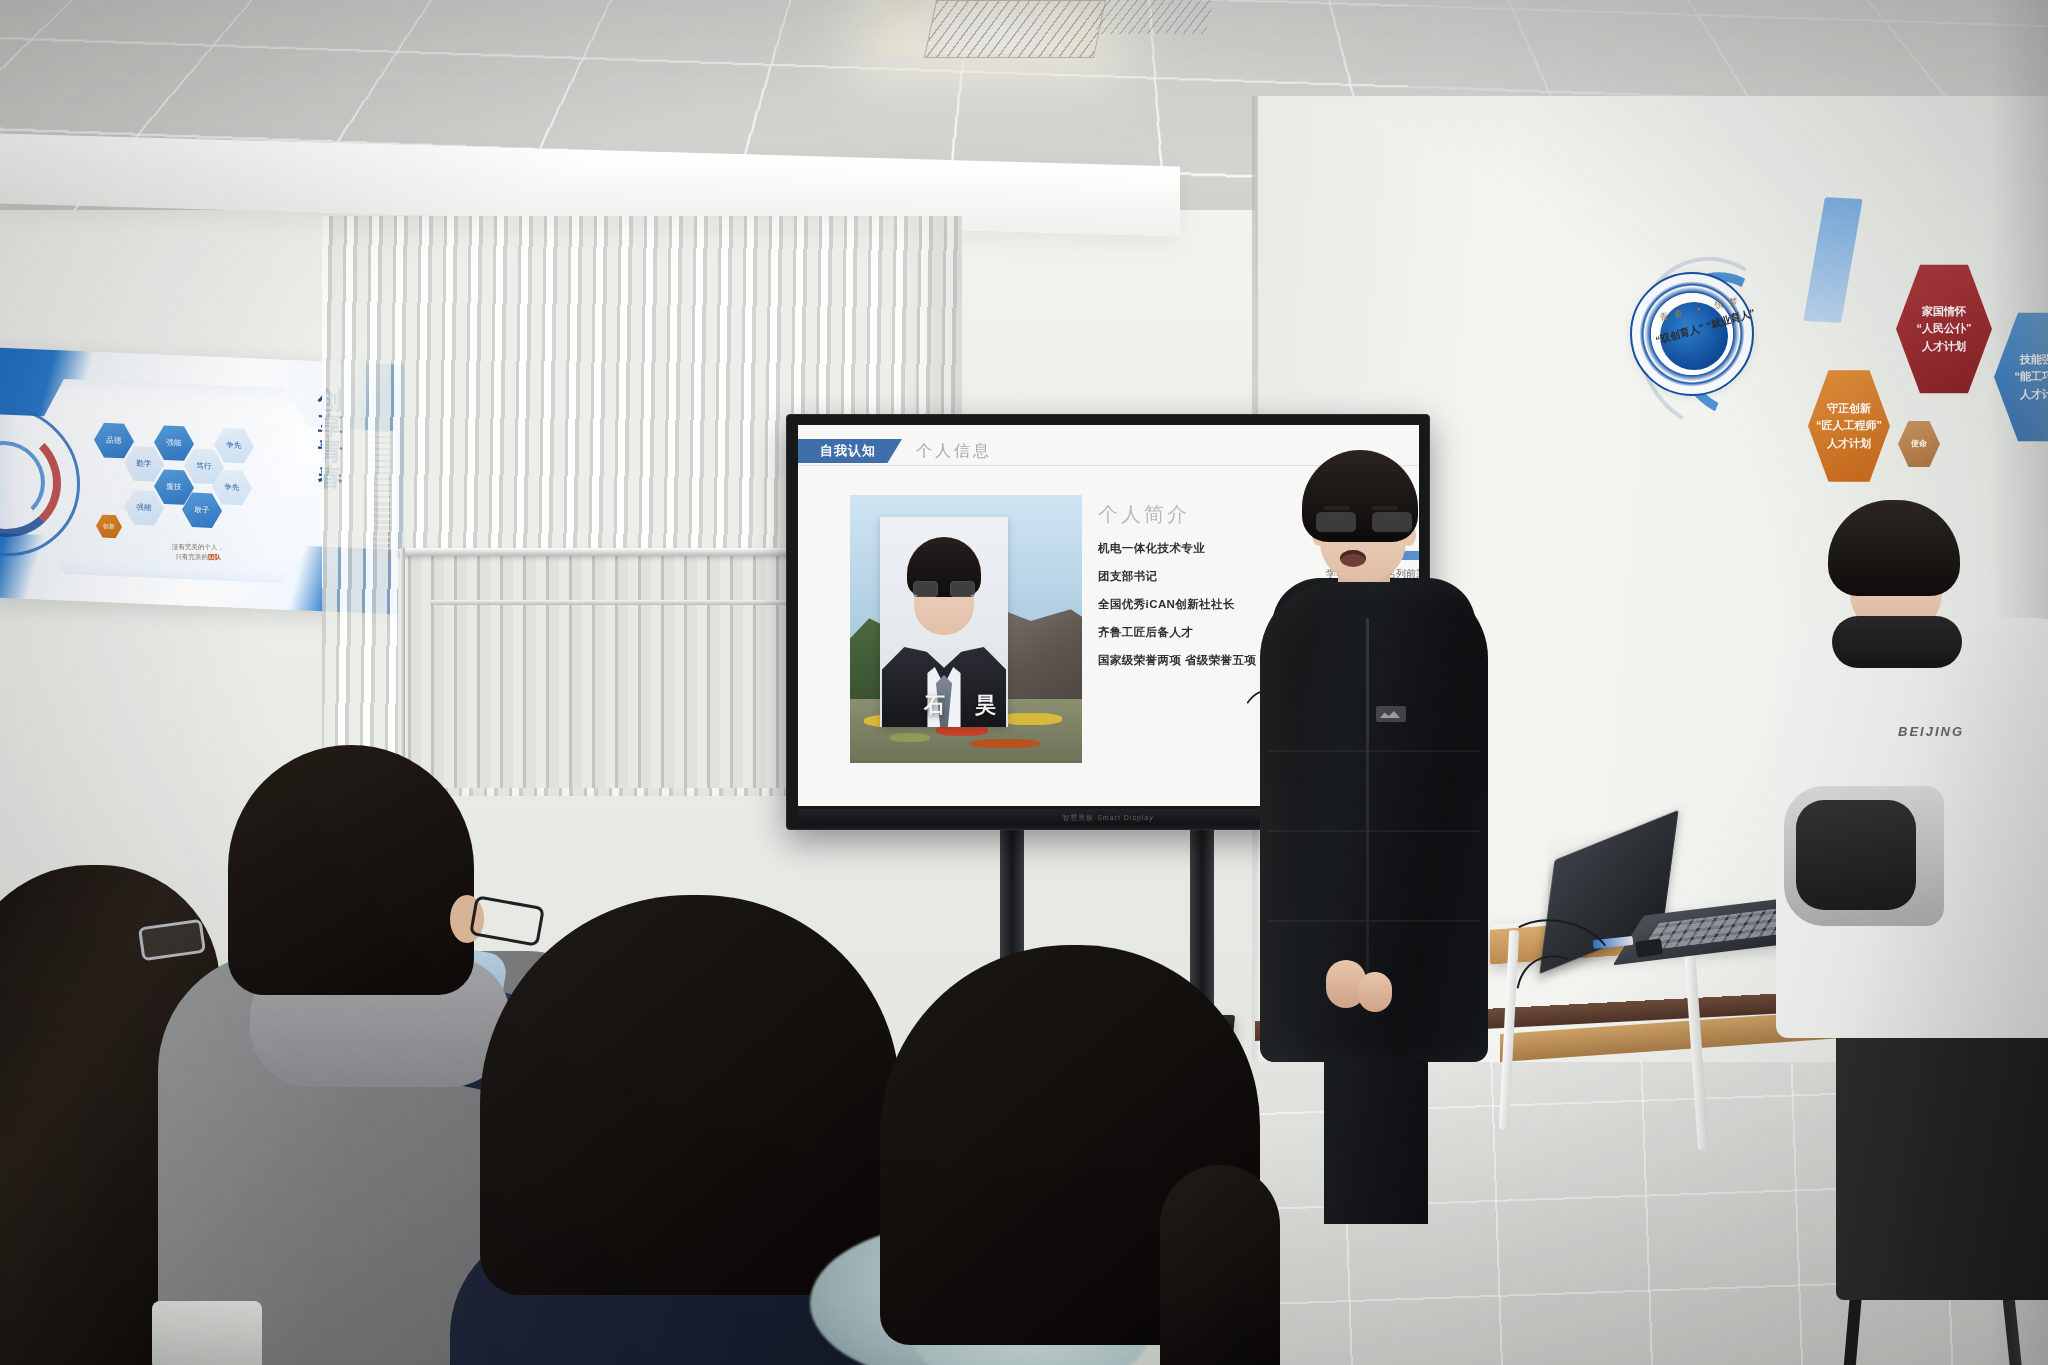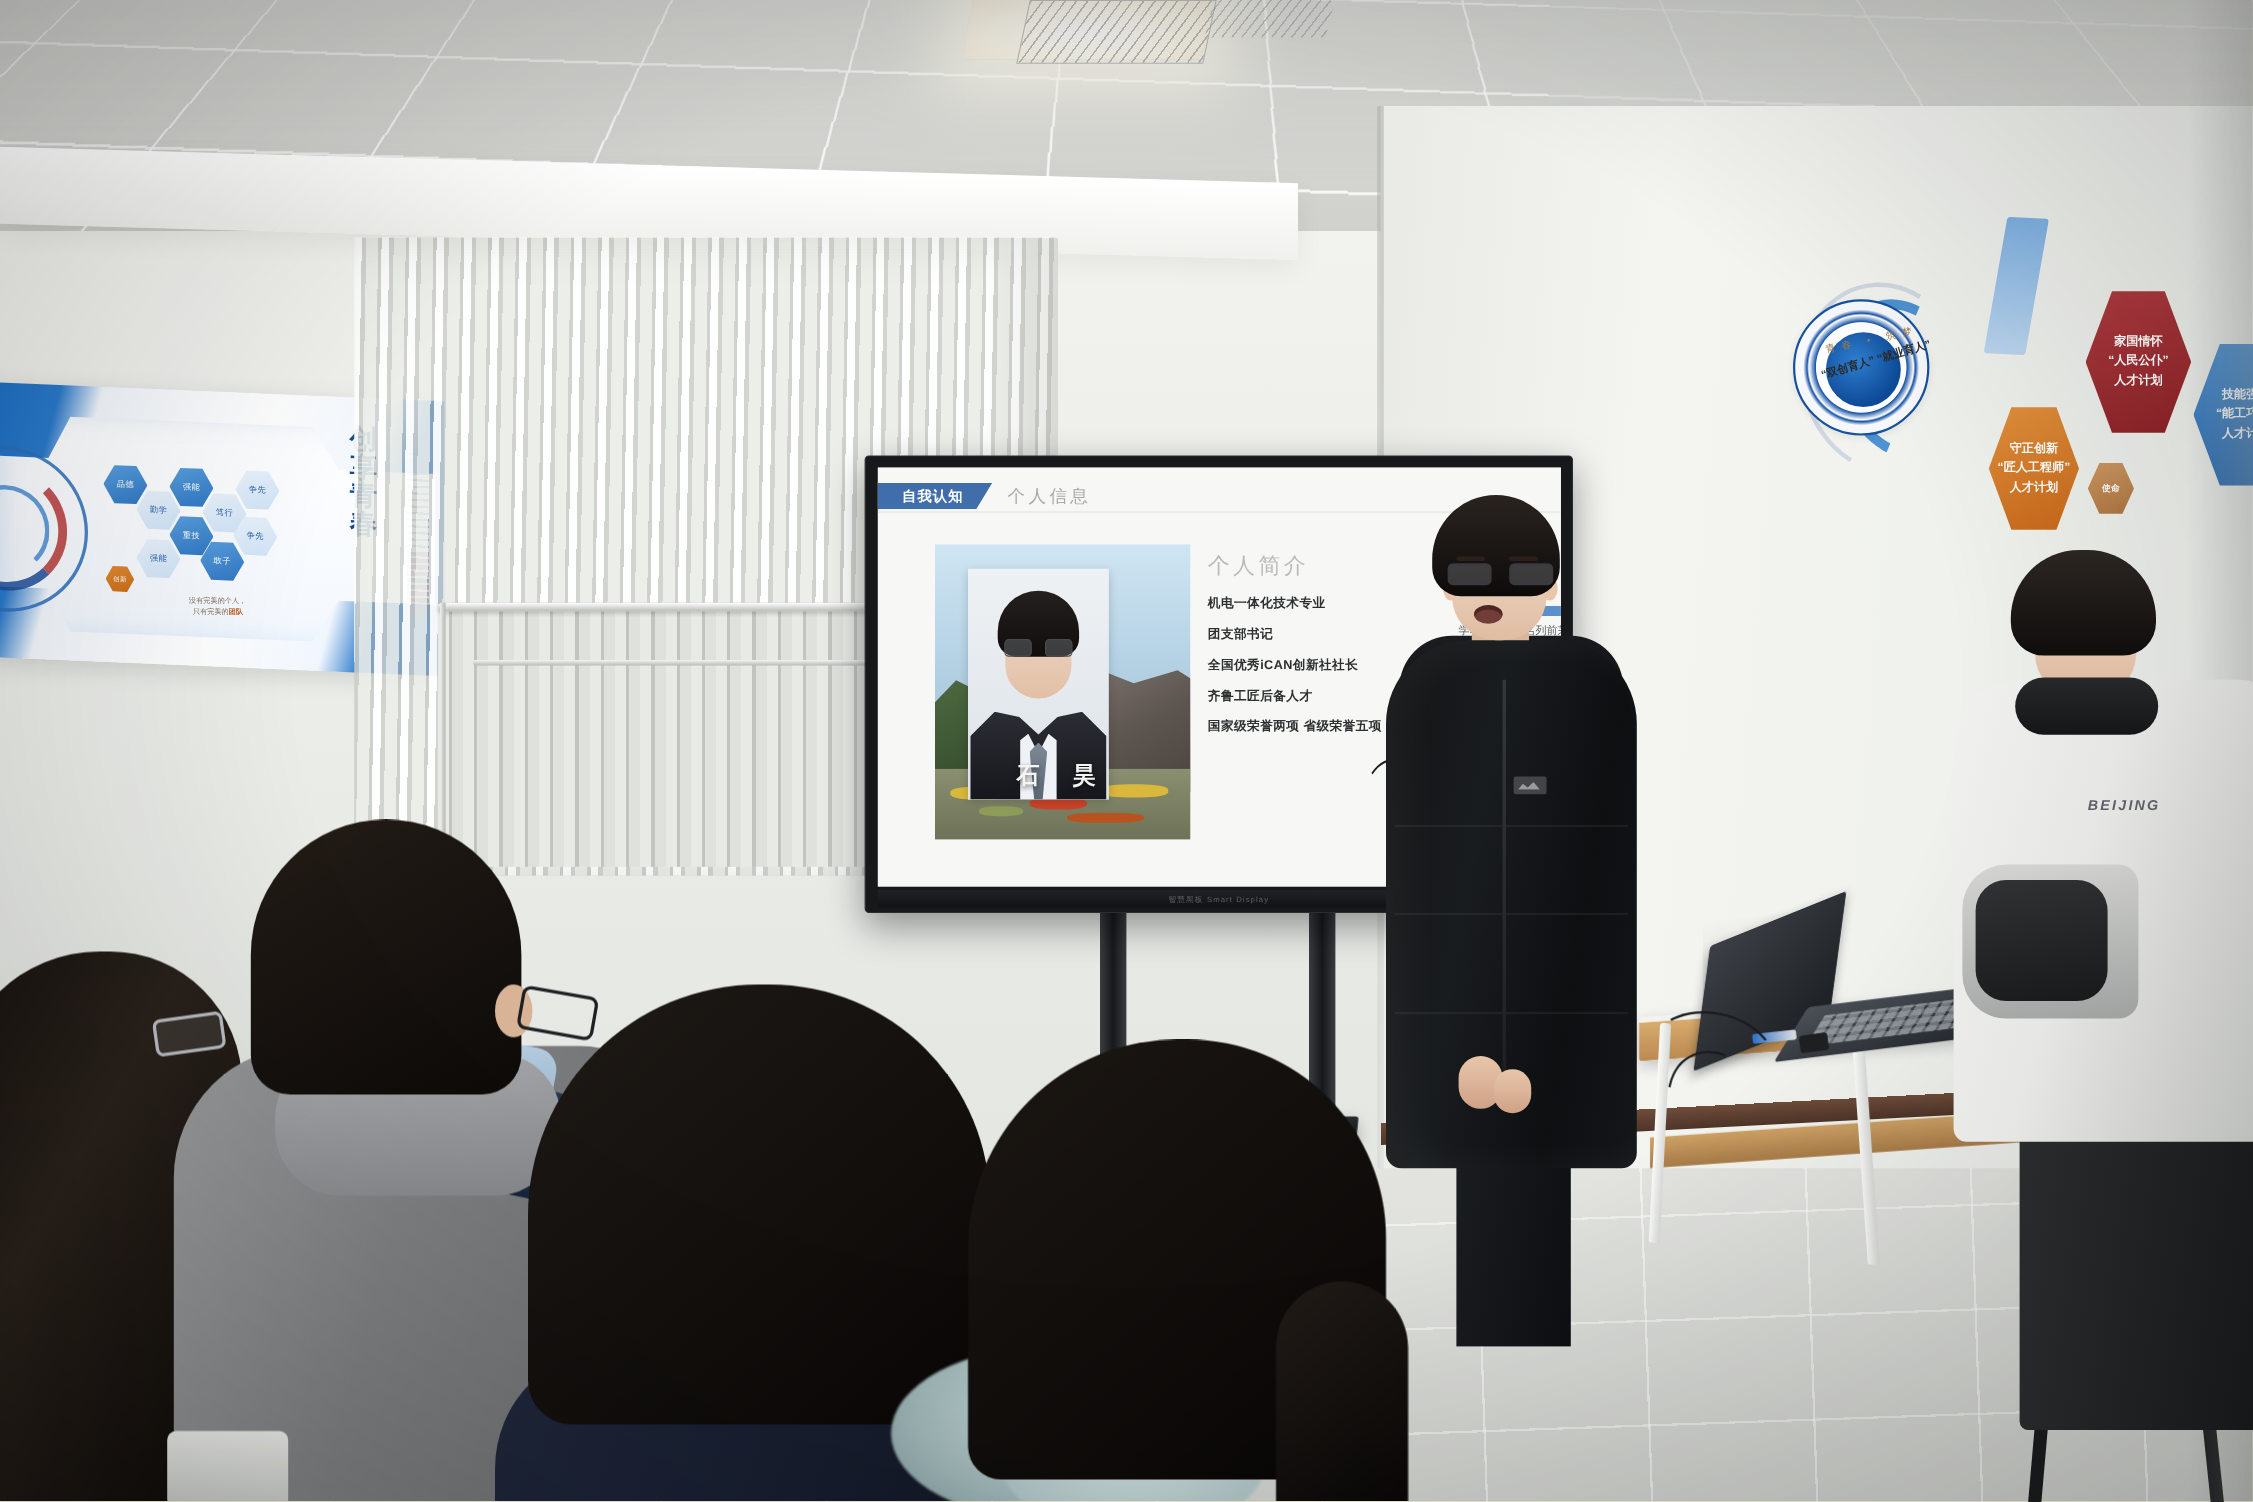--- a/index.html
+++ b/index.html
@@ -1,20 +1,20 @@
 <!DOCTYPE html>
 <html><head>
 <meta charset="utf-8">
 <style>
   * { margin:0; padding:0; box-sizing:border-box; }
   html,body { width:2048px; height:1365px; overflow:hidden;
     font-family:"Liberation Sans","DejaVu Sans",sans-serif; background:#000; }
 
   #scene { position:relative; width:2048px; height:1365px; overflow:hidden;
-    background:#fef9c3; }
+    background:#ffffff; }
 
   
   .ceiling { position:absolute; left:0; top:0; width:2048px; height:232px;
     background:linear-gradient(#dededa,#cfd0cc);
     overflow:hidden; }
   .ceil-grid { position:absolute; inset:-40px -60px;
     background-image:
       repeating-linear-gradient(93deg, rgba(255,255,255,.85) 0 2px, transparent 2px 172px),
       repeating-linear-gradient(2deg, rgba(255,255,255,.8) 0 2px, transparent 2px 78px);
     transform:perspective(500px) rotateX(28deg); transform-origin:50% 0%; }

